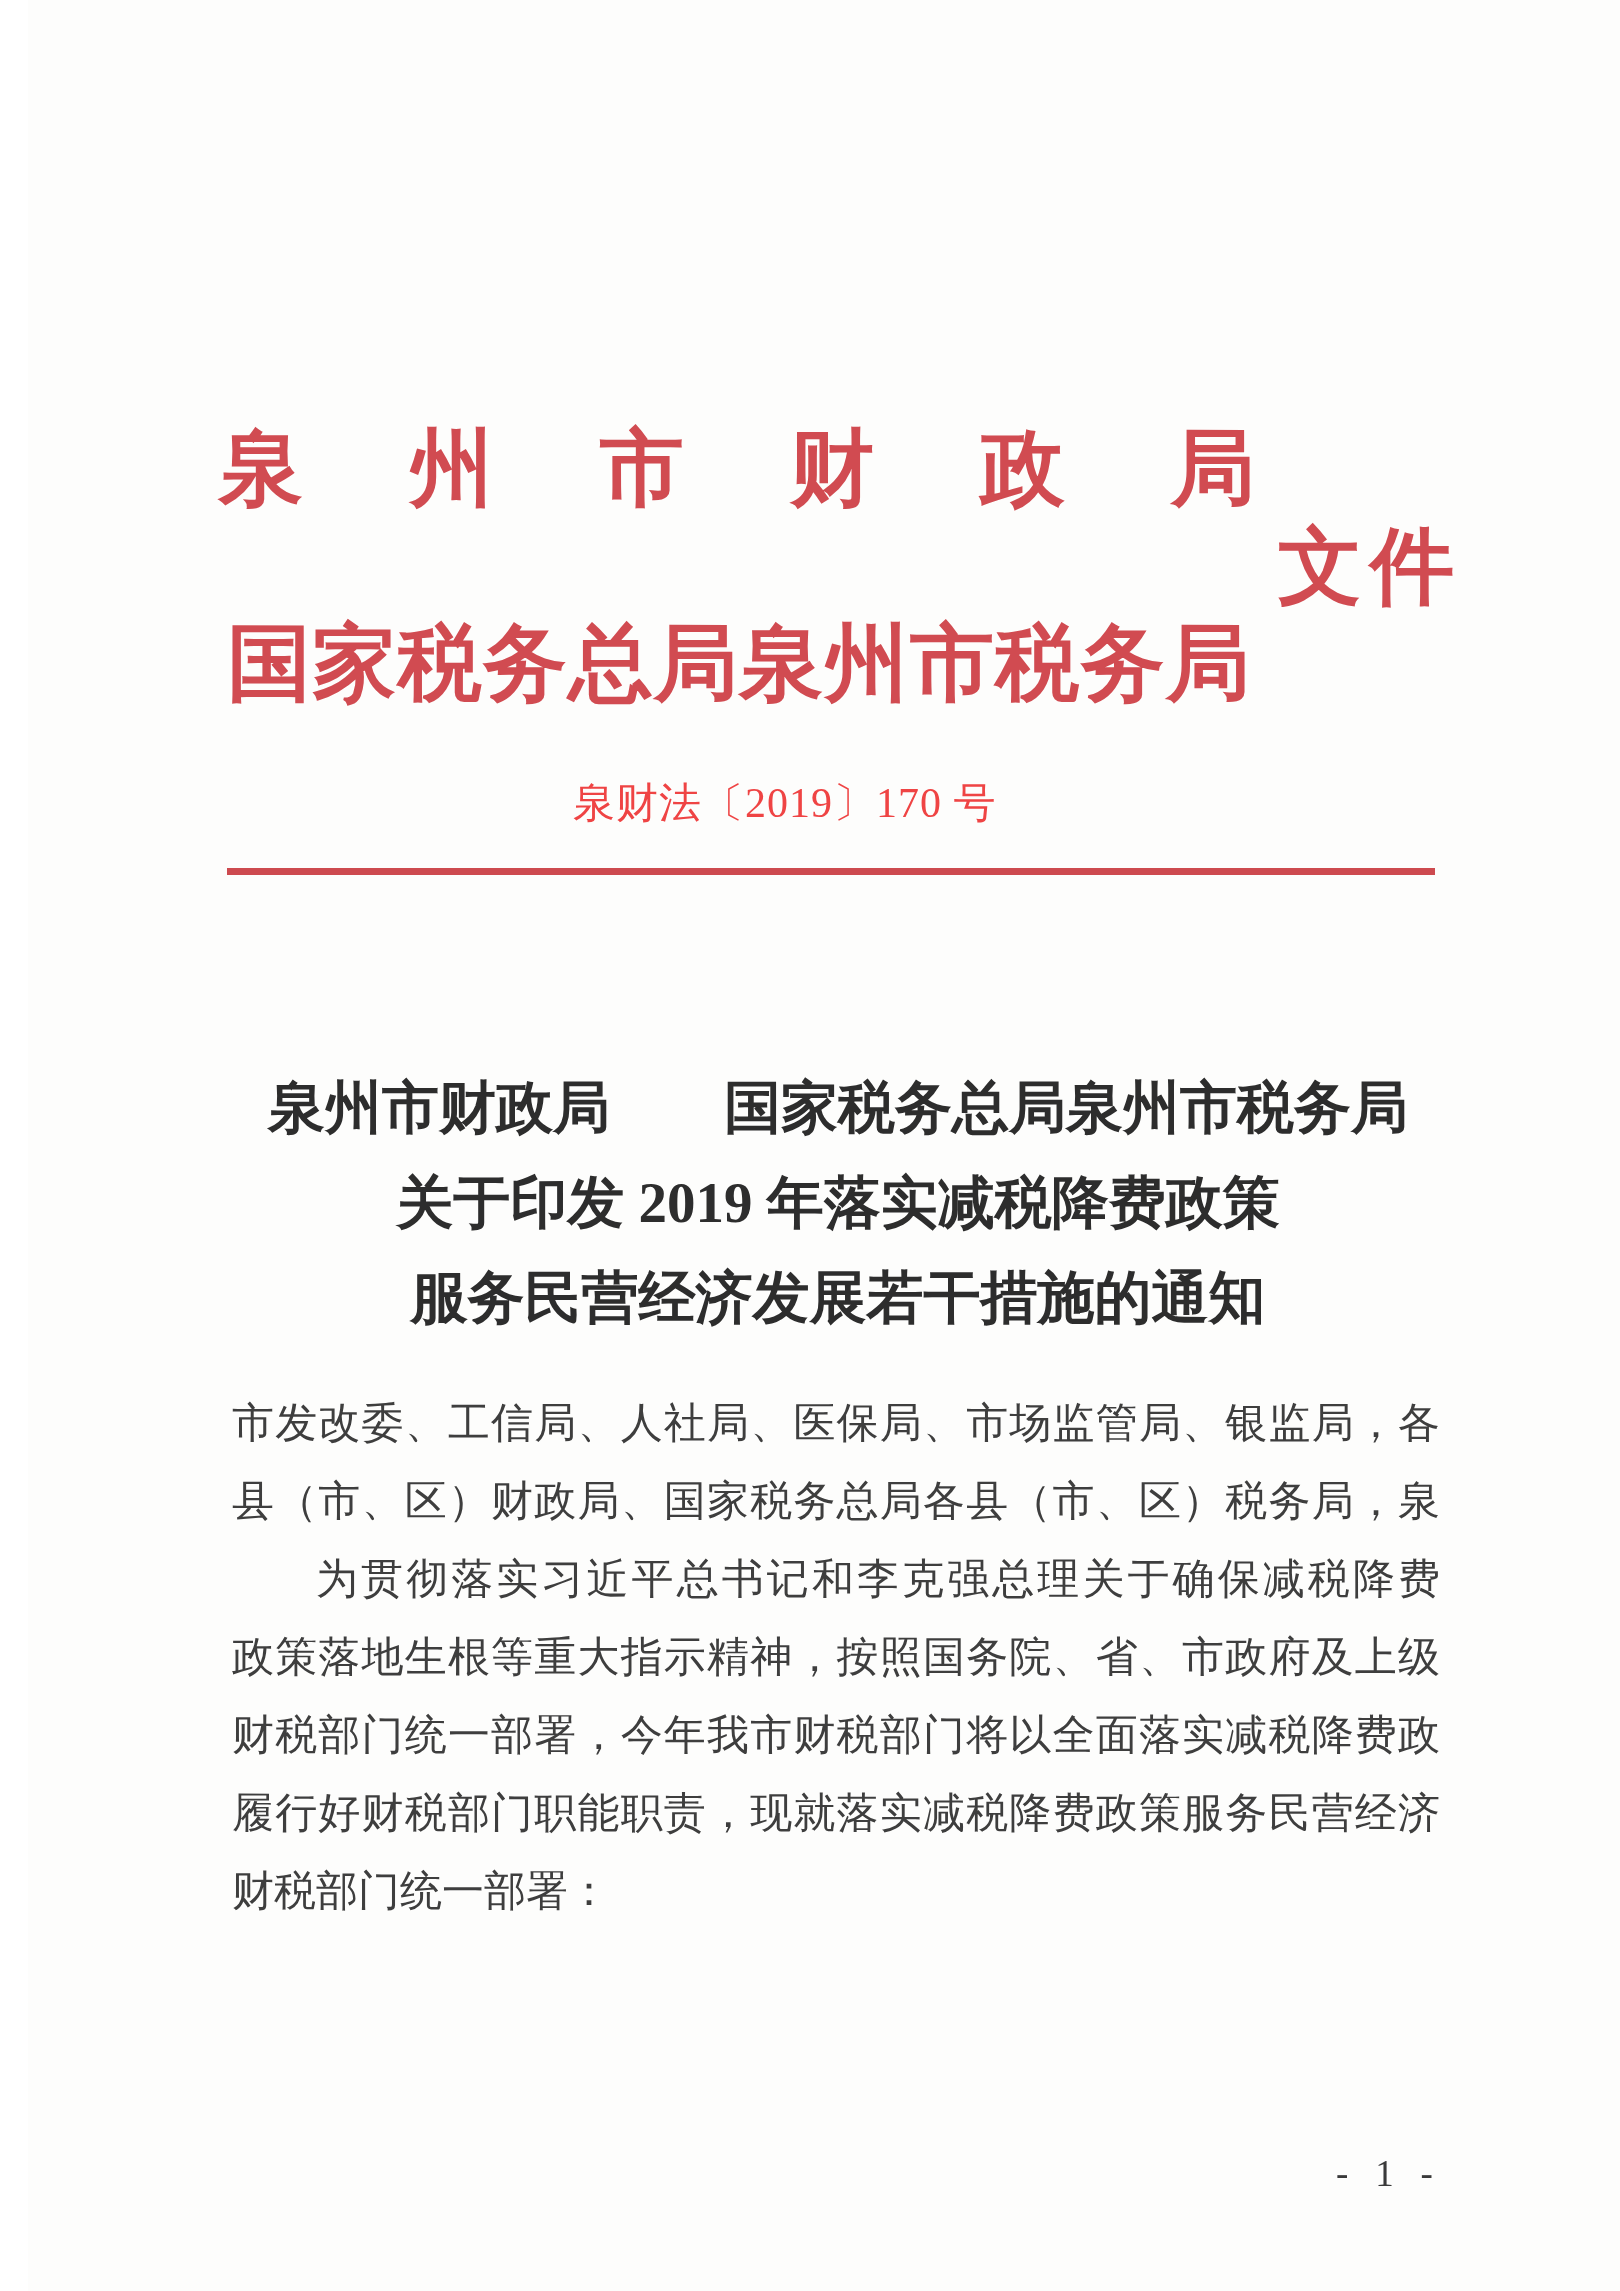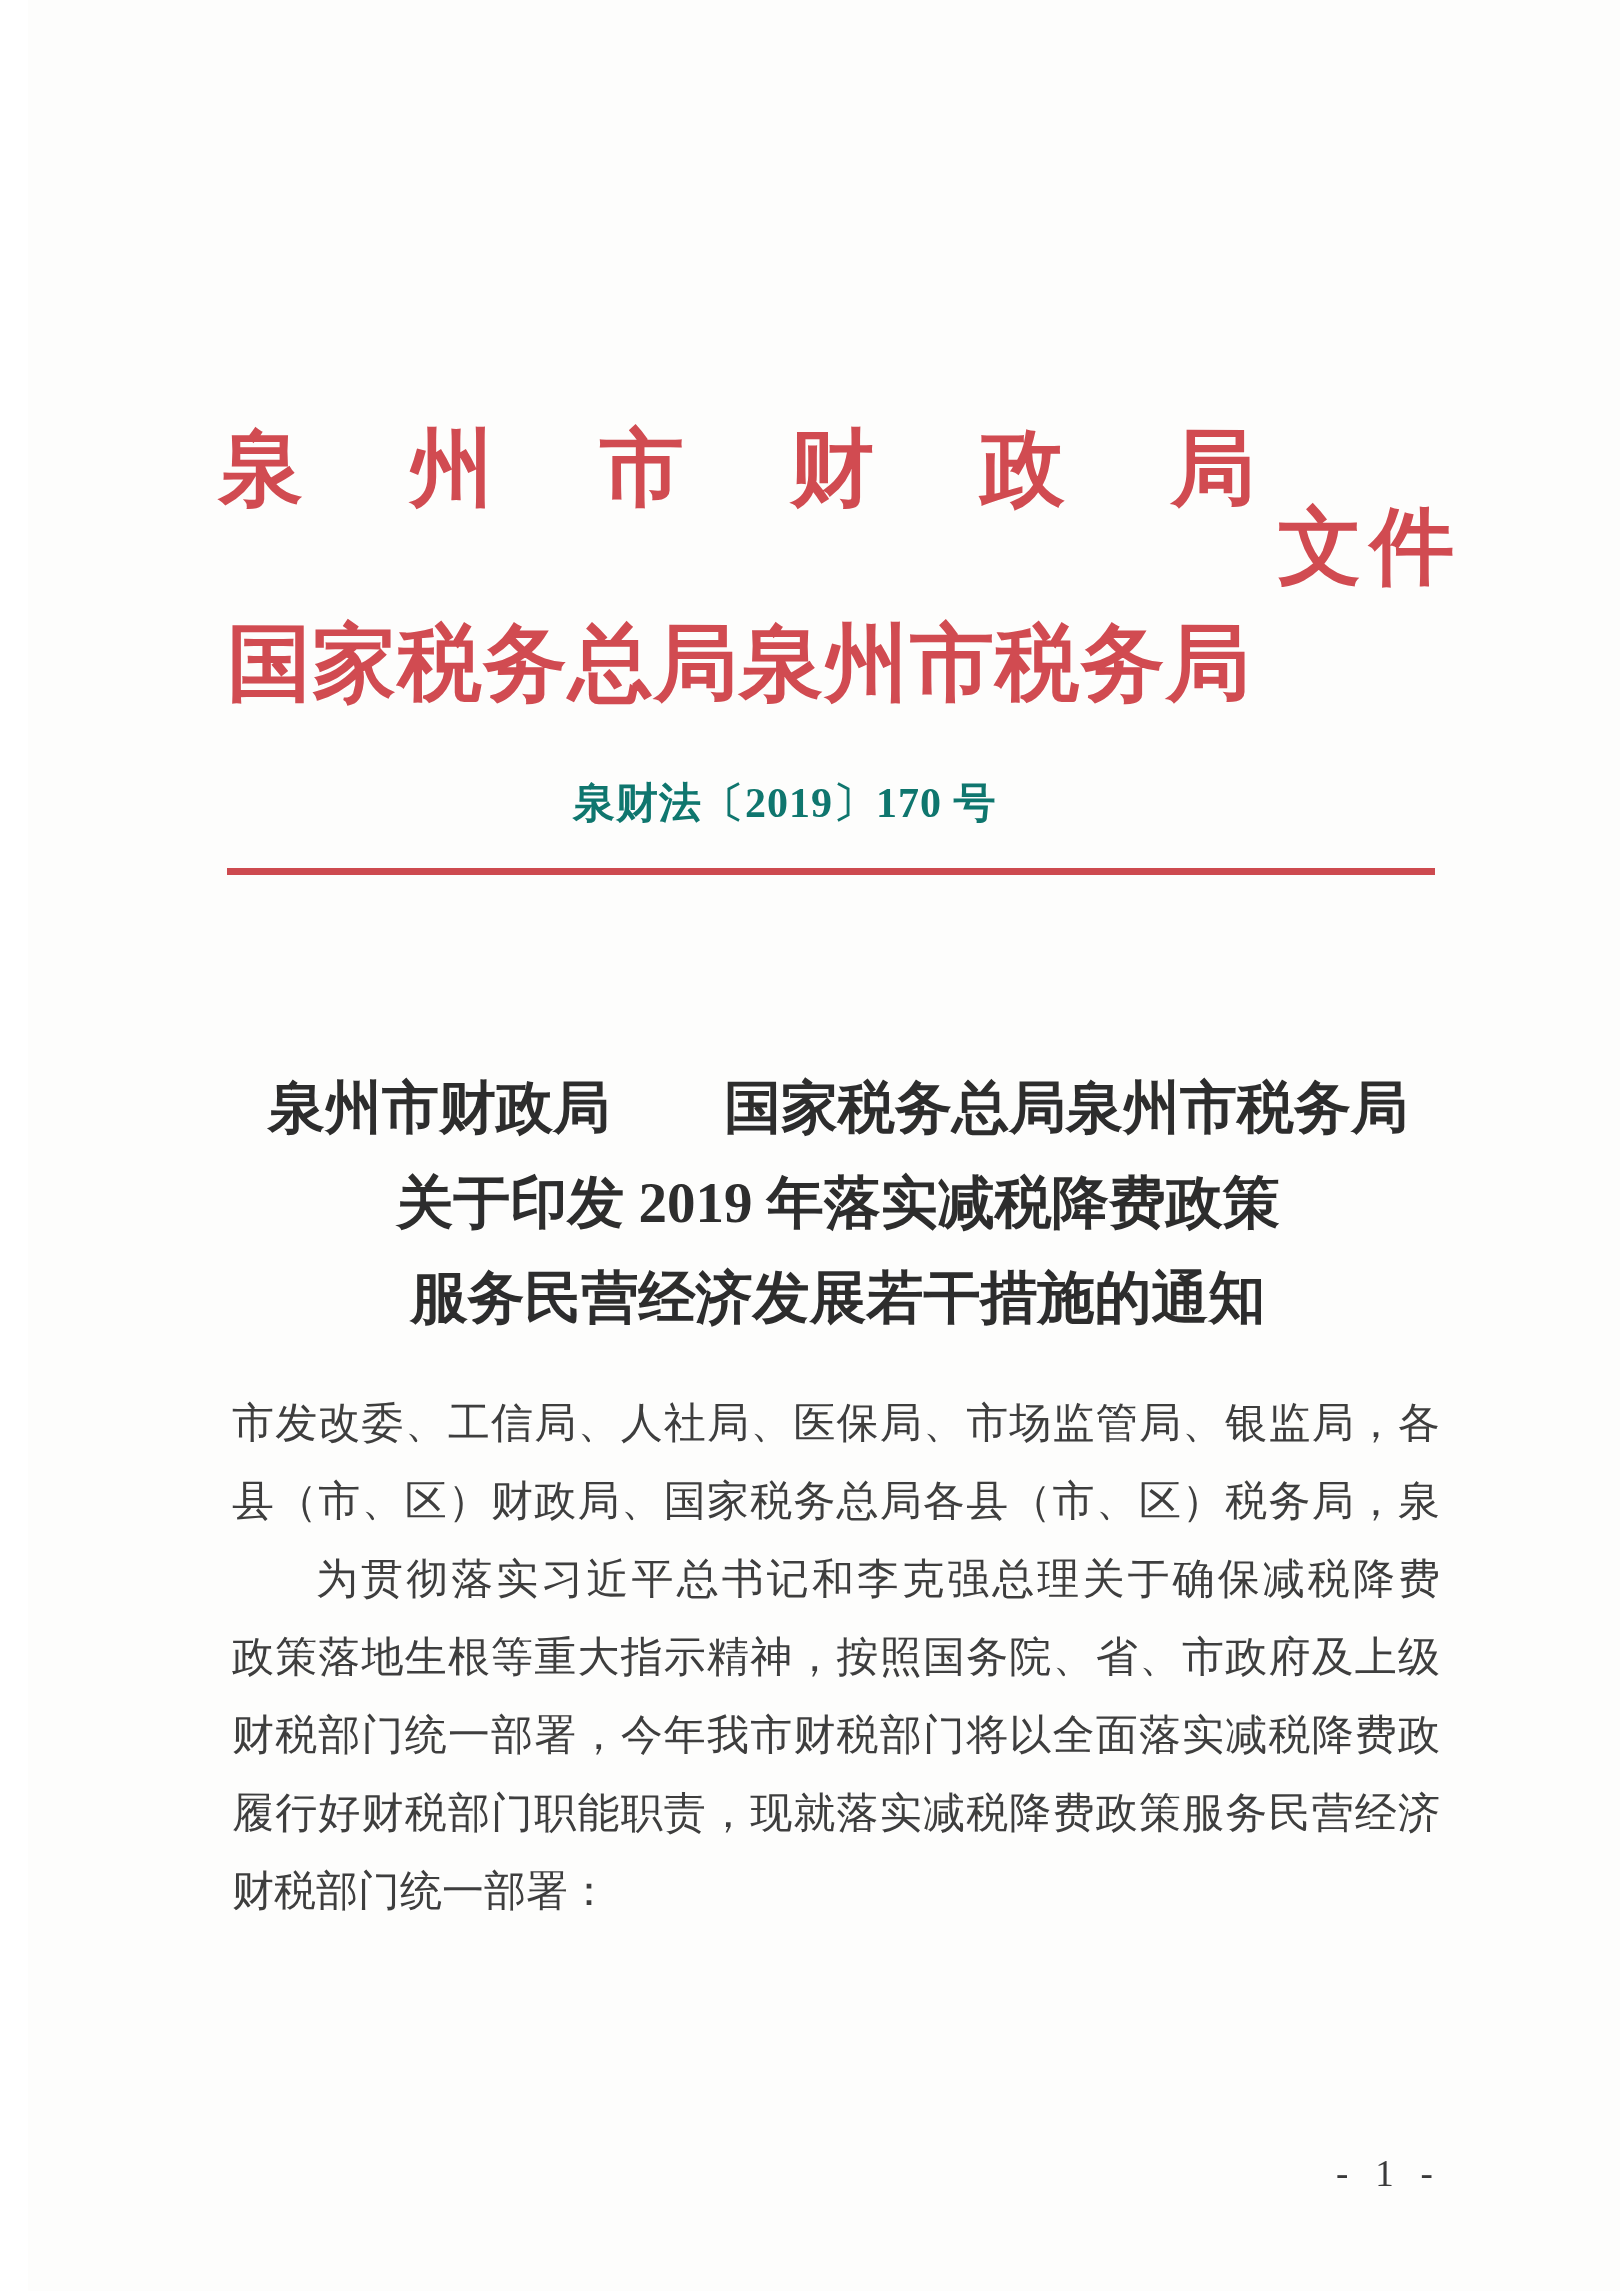--- a/index.html
+++ b/index.html
@@ -21,40 +21,40 @@
   
   .agency1 {
     position: absolute;
     left: 191px; top: 421px;
     width: 1036px;
     font-size: 84px;
     line-height: 96px;
   }
   .wenjian {
     position: absolute;
-    left: 1250px; top: 500px;
+    left: 1250px; top: 520px;
     width: 176px;
     font-size: 84px;
     line-height: 94px;
   }
   .agency2 {
     position: absolute;
     left: 199px; top: 616px;
     width: 1023px;
     font-size: 84px;
     line-height: 96px;
   }
   .docnum {
     position: absolute;
     left: 545px; top: 778px;
     font-size: 42px;
     line-height: 51px;
-    color: #0f766e;
+    color: #ef4444;
     letter-spacing: 1px;
-    font-weight: bold;
+    font-weight: normal;
   }
   .rule {
     position: absolute;
     left: 199px; top: 868px;
     width: 1208px; height: 6.9px;
     background: #cd4a4f;
   }
   
   .title {
     position: absolute;

